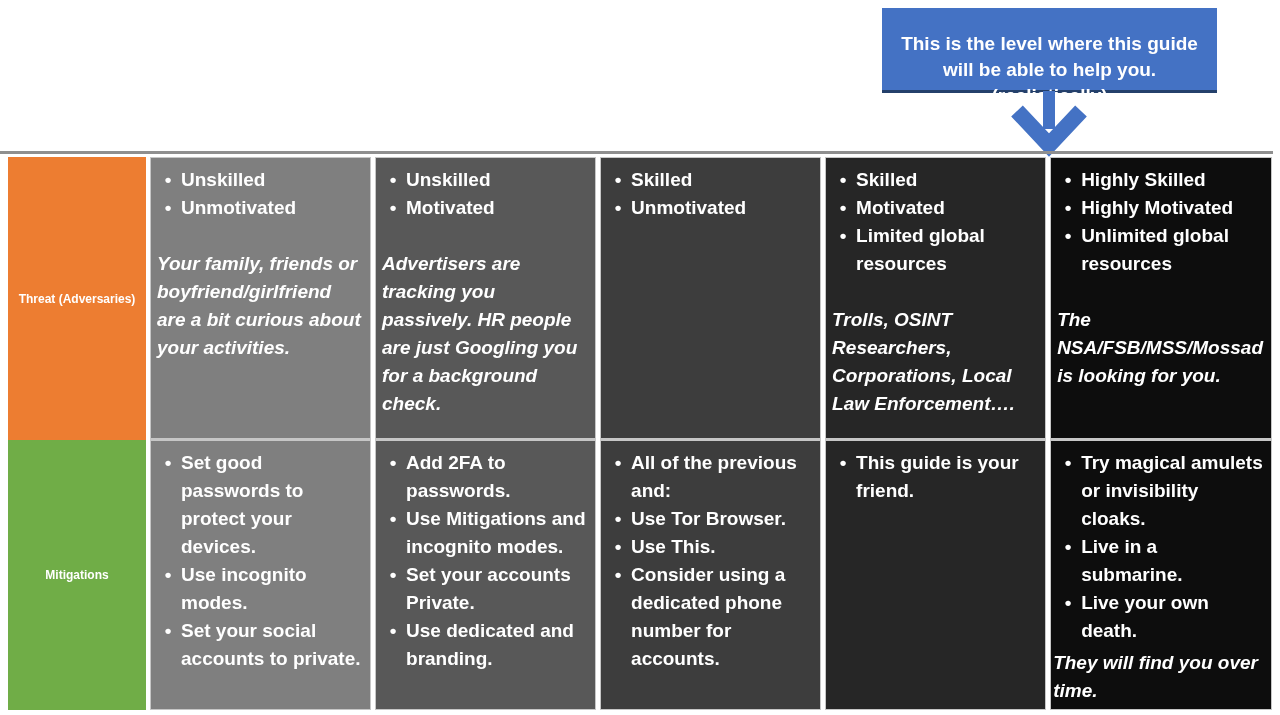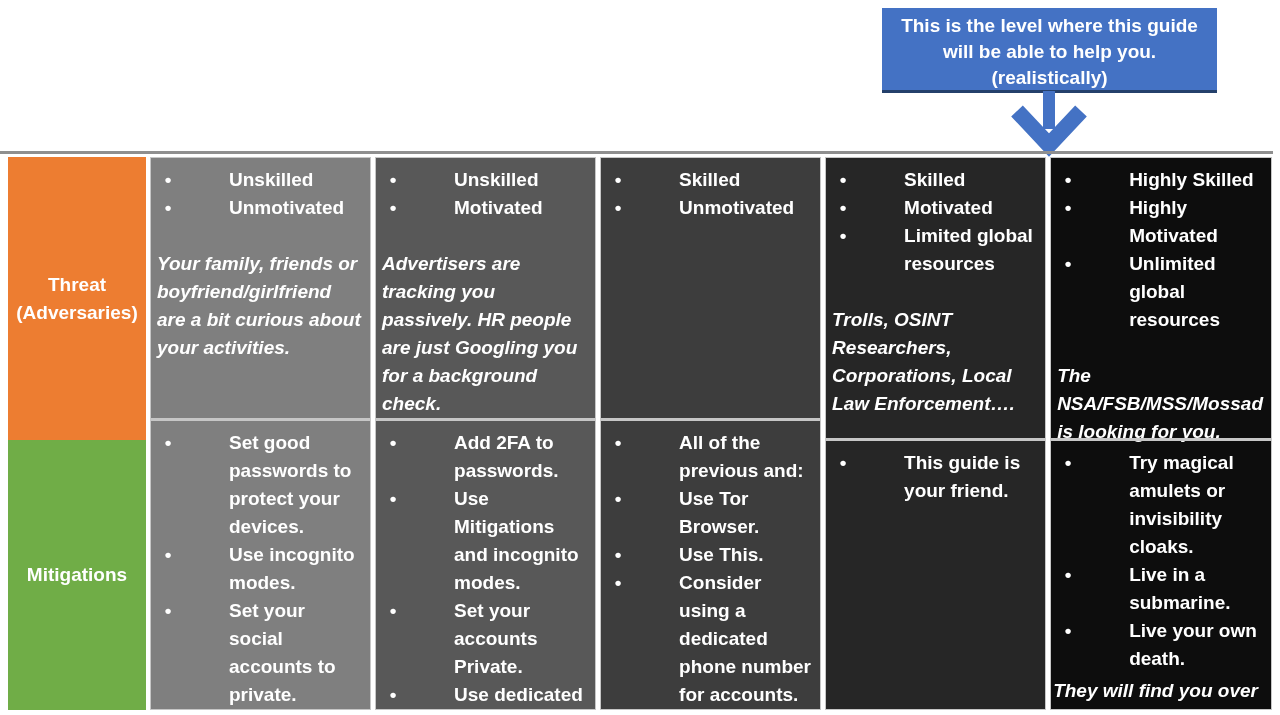--- a/index.html
+++ b/index.html
@@ -1,43 +1,43 @@
 <!DOCTYPE html>
 <html style="--callout-bg: #4472C4; --callout-border: #24406B; --arrow-blue: #4472C4; --header-threat-bg: #ED7D31; --header-mitigations-bg: #70AD47; --text-white: #FFFFFF; --shade-1: #7F7F7F; --shade-2: #585858; --shade-3: #3D3D3D; --shade-4: #262626; --shade-5: #0D0D0D; --cell-border: #C6C6C6; --top-line: #8F8F8F;"><head>
 <meta charset="utf-8">
 <style>
   html,body{margin:0;padding:0;background:#ffffff;}
   .canvas{position:relative;width:1280px;height:715px;background:#ffffff;overflow:hidden;
           font-family:"Liberation Sans",sans-serif;font-weight:bold;color:#ffffff;}
   
   .callout{position:absolute;left:882px;top:8px;width:335px;height:85px;box-sizing:border-box;
            background:var(--callout-bg,#4472C4);border-bottom:3px solid var(--callout-border,#24406B);
-           text-align:center;font-size:19px;line-height:26px;padding:5px 10px 0 10px;}
+           text-align:center;font-size:19px;line-height:26px;padding:23px 10px 0 10px;}
   .arrow-svg{position:absolute;left:1007px;top:91px;}
   
   .topline{position:absolute;left:0;top:151px;width:1273px;height:3px;background:var(--top-line,#8F8F8F);}
   
   .tbl{position:absolute;left:8px;top:157px;width:1264px;height:553px;display:flex;gap:4px;}
   .headcol{flex:none;width:138px;display:flex;flex-direction:column;}
   .hcell{display:flex;align-items:center;justify-content:center;text-align:center;
-         font-size:19px;line-height:28px;padding:12px 4px;box-sizing:border-box;}
+         font-size:12px;line-height:28px;padding:12px 4px;box-sizing:border-box;}
   .hcell.threat{height:283px;background:var(--header-threat-bg,#ED7D31);}
   .hcell.mit{flex:1;background:var(--header-mitigations-bg,#70AD47);}
   .datacol{flex:1;display:flex;flex-direction:column;box-sizing:border-box;
            border:1px solid var(--cell-border,#C6C6C6);}
   .col-1{background:var(--shade-1,#7F7F7F);} .col-2{background:var(--shade-2,#585858);}
   .col-3{background:var(--shade-3,#3D3D3D);} .col-4{background:var(--shade-4,#262626);}
   .col-5{background:var(--shade-5,#0D0D0D);}
   .cell{box-sizing:border-box;font-size:19px;line-height:28px;}
   .cell.top{height:280px;}
   .cell.bottom{flex:1;border-top:3px solid var(--cell-border,#C6C6C6);}
   ul.blist{list-style:none;margin:0;padding:8px 8px 0 4px;}
   li.bitem{display:flex;}
   .bdot{flex:none;width:26px;text-align:center;}
-  .btext{flex:1;margin-left:48px;}
+  .btext{flex:1;}
   .desc{margin:28px 8px 0 6px;font-style:italic;}
   .note{margin:4px 6px 0 2px;font-style:italic;}
 </style>
 </head>
 <body>
 
 <div class="canvas">
 
   <div class="callout">
     <div>This is the level where this guide will be able to help you.</div>

